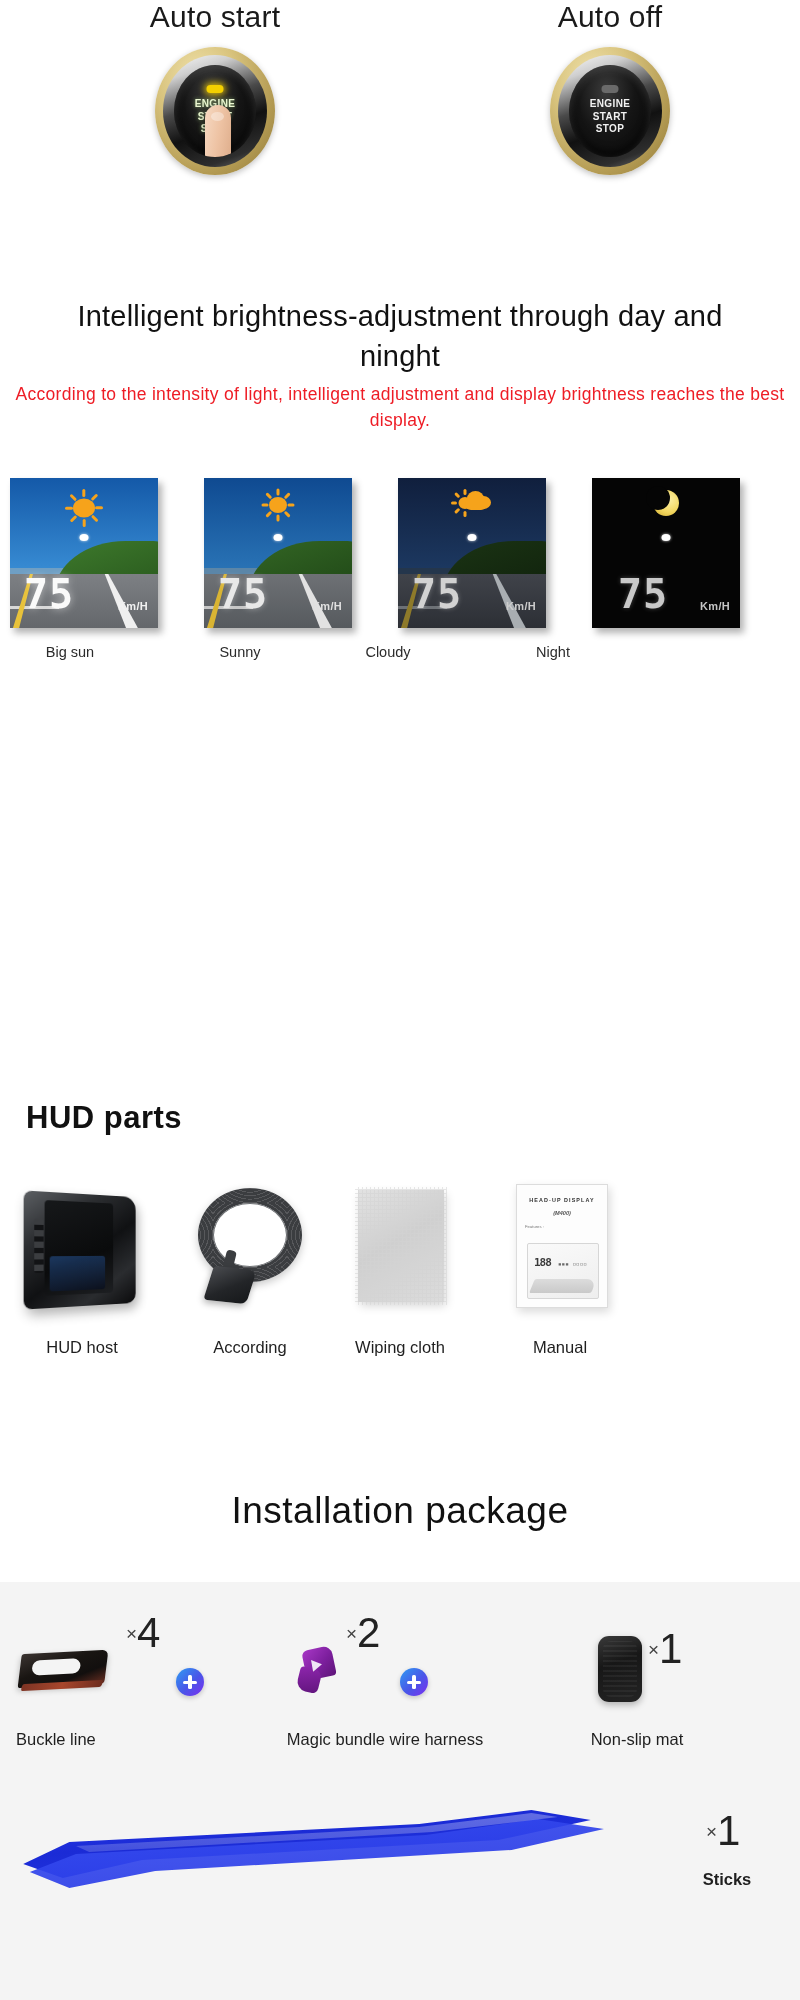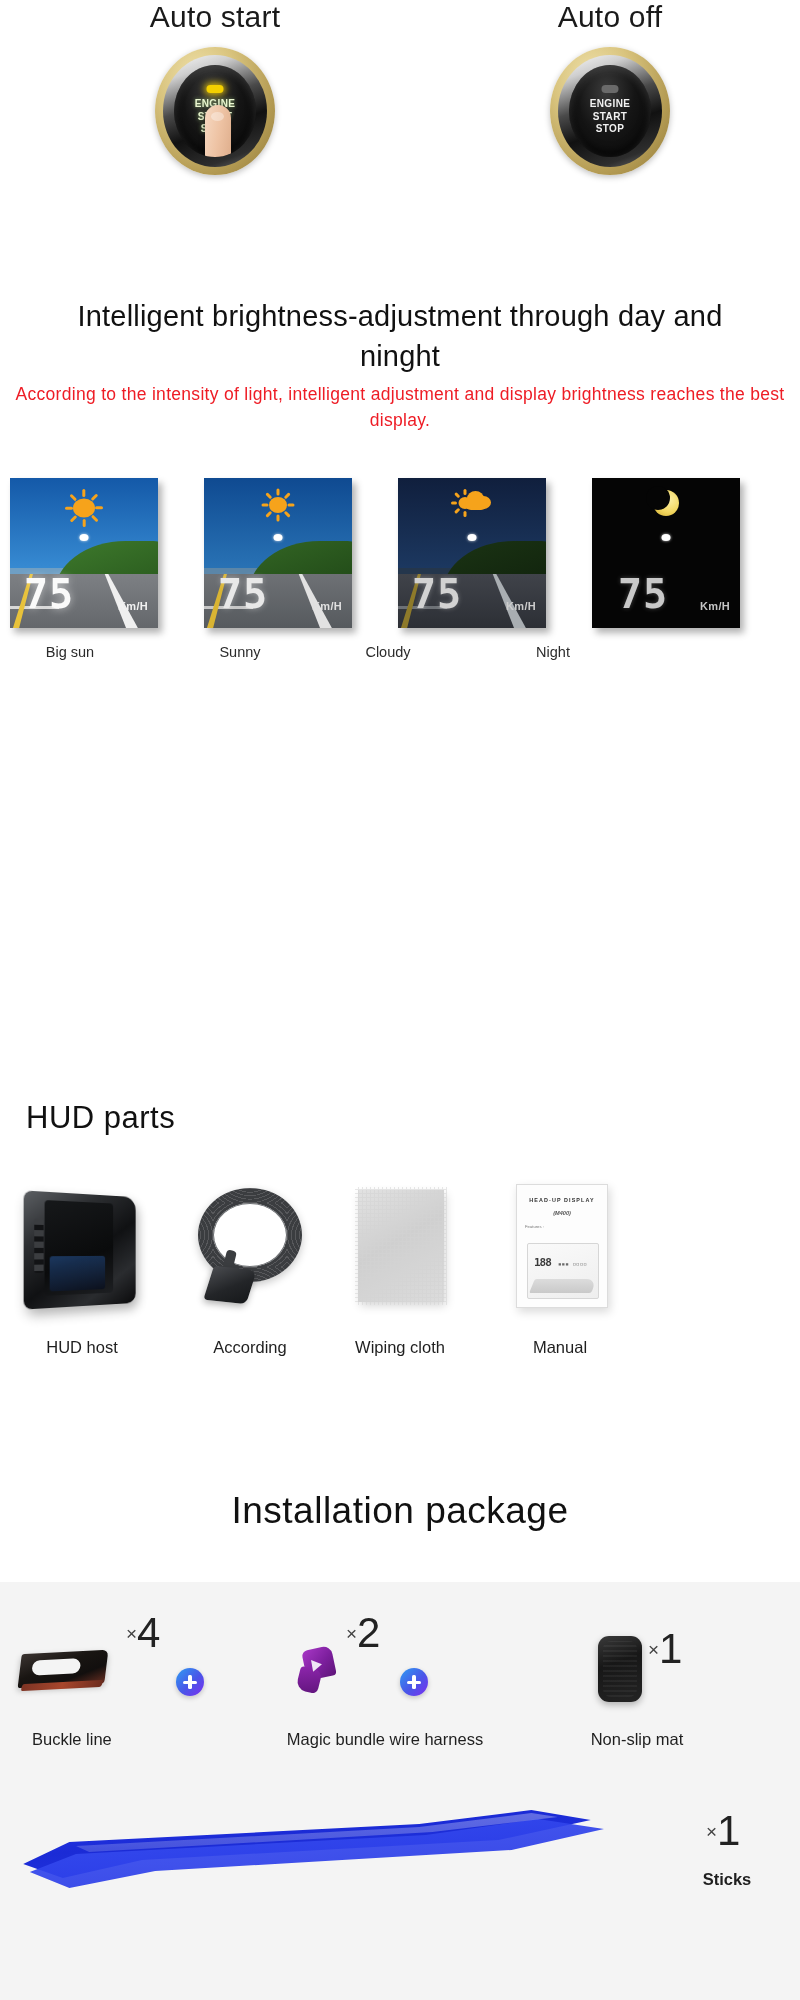--- a/index.html
+++ b/index.html
@@ -148,21 +148,21 @@
   }
   .plabel.p0 { left:-14px; }
   .plabel.p1 { left:156px; }
   .plabel.p2 { left:304px; }
   .plabel.p3 { left:469px; }
 
   
   .sec-parts { position:absolute; left:0; top:1100px; width:800px; height:360px; }
   .head-left {
     position:absolute; left:26px; top:0;
-    font-size:31px; color:#111; font-weight:400; letter-spacing:.5px;
+    font-size:31px; color:#111; font-weight:700; letter-spacing:.5px;
   }
   .parts-row { position:absolute; left:0; top:72px; width:800px; height:200px; }
   .part { position:absolute; top:0; width:200px; height:200px; }
   .part.i0 { left:-18px; }
   .part.i1 { left:150px; }
   .part.i2 { left:300px; }
   .part.i3 { left:460px; }
   .part-img { position:relative; width:200px; height:160px; }
   .part-cap {
     position:absolute; top:166px; width:200px; text-align:center;
@@ -601,21 +601,21 @@
         <div class="kit-art">
           <div class="buckle">
               <div class="buckle-hole"></div>
               <div class="buckle-red"></div>
             </div>
           <div class="qty" style="left:126px;top:22px;">
             <span class="x">×</span><span class="n">4</span>
           </div>
           <div class="plus" style="left:176px;top:78px;"></div>
         </div>
-        <div class="kit-cap" style="text-align:left;padding-left:32px;">Buckle line</div>
+        <div class="kit-cap" style="text-align:left;padding-left:16px;">Buckle line</div>
       </div>
 
       <div class="kit k1">
         <div class="kit-art">
           <div class="harness">
             <div class="h-body"></div>
             <div class="h-tail"></div>
             <div class="h-tri"></div>
           </div>
           <div class="qty" style="left:96px;top:22px;">

